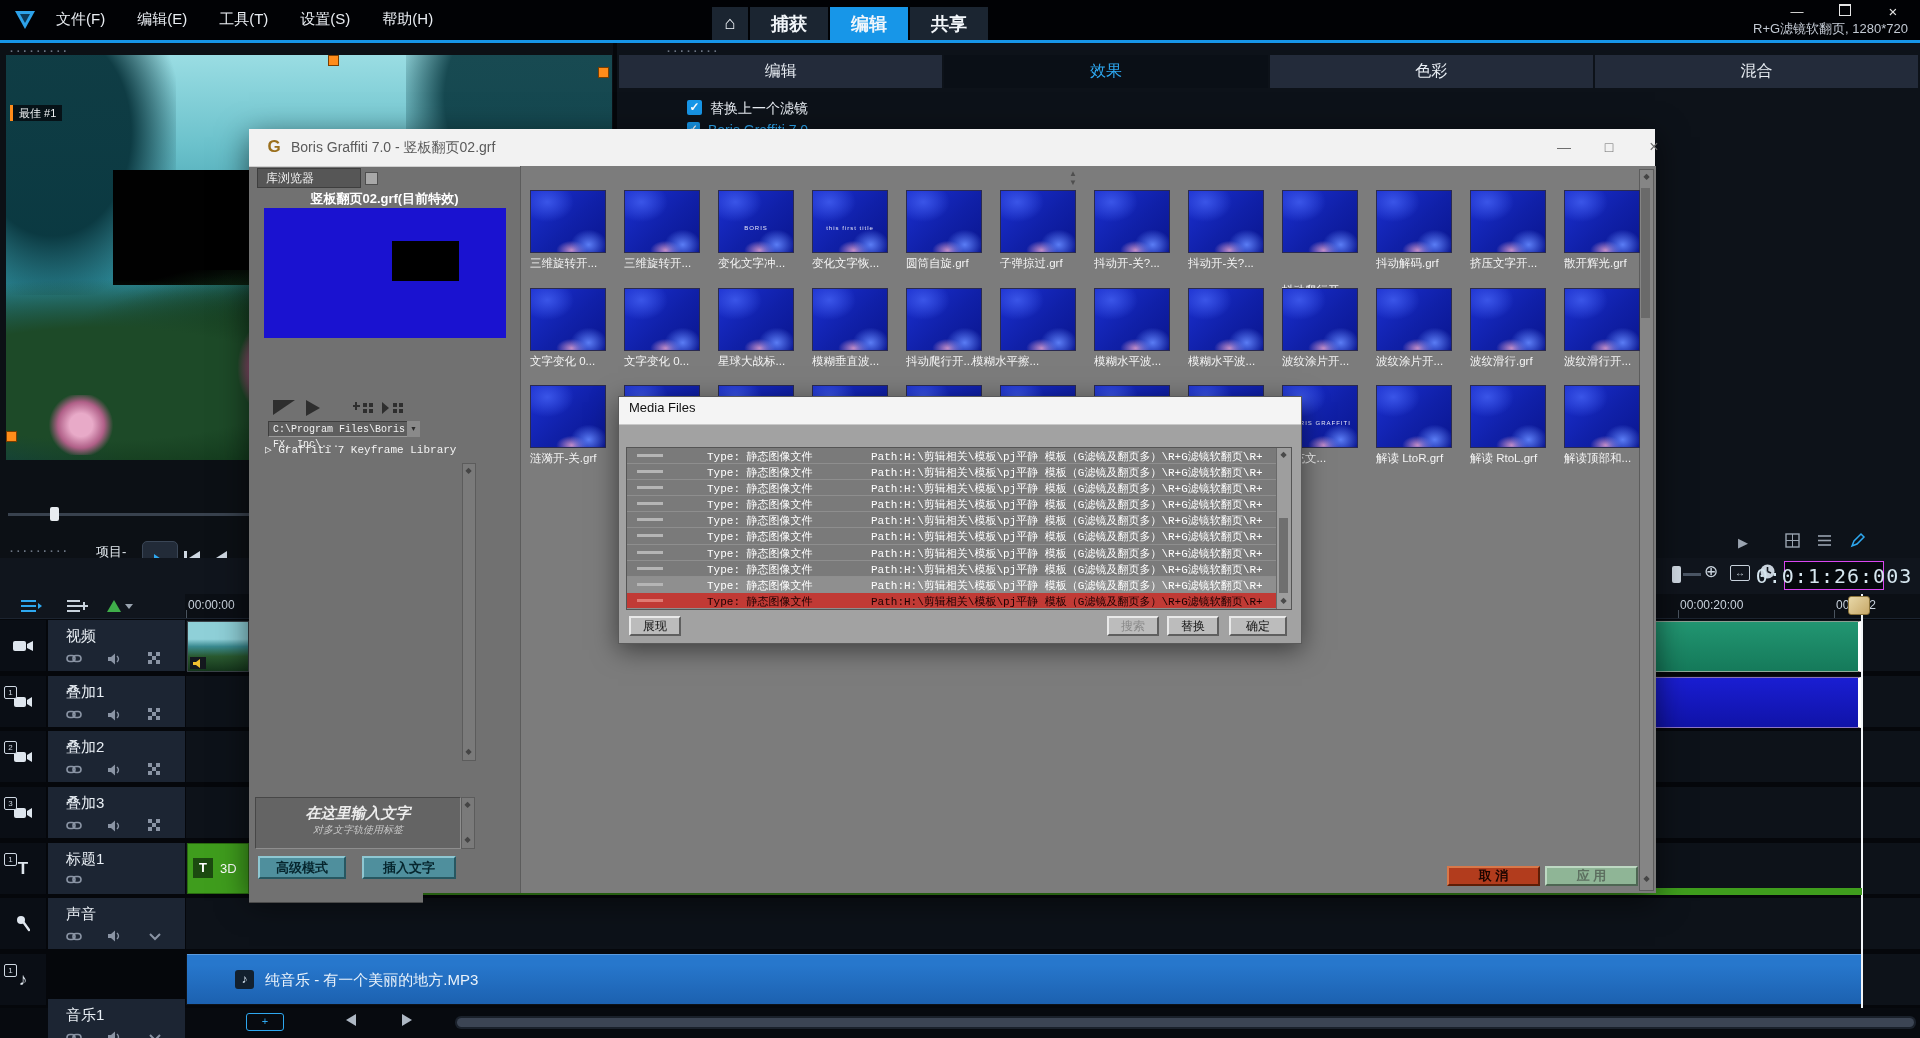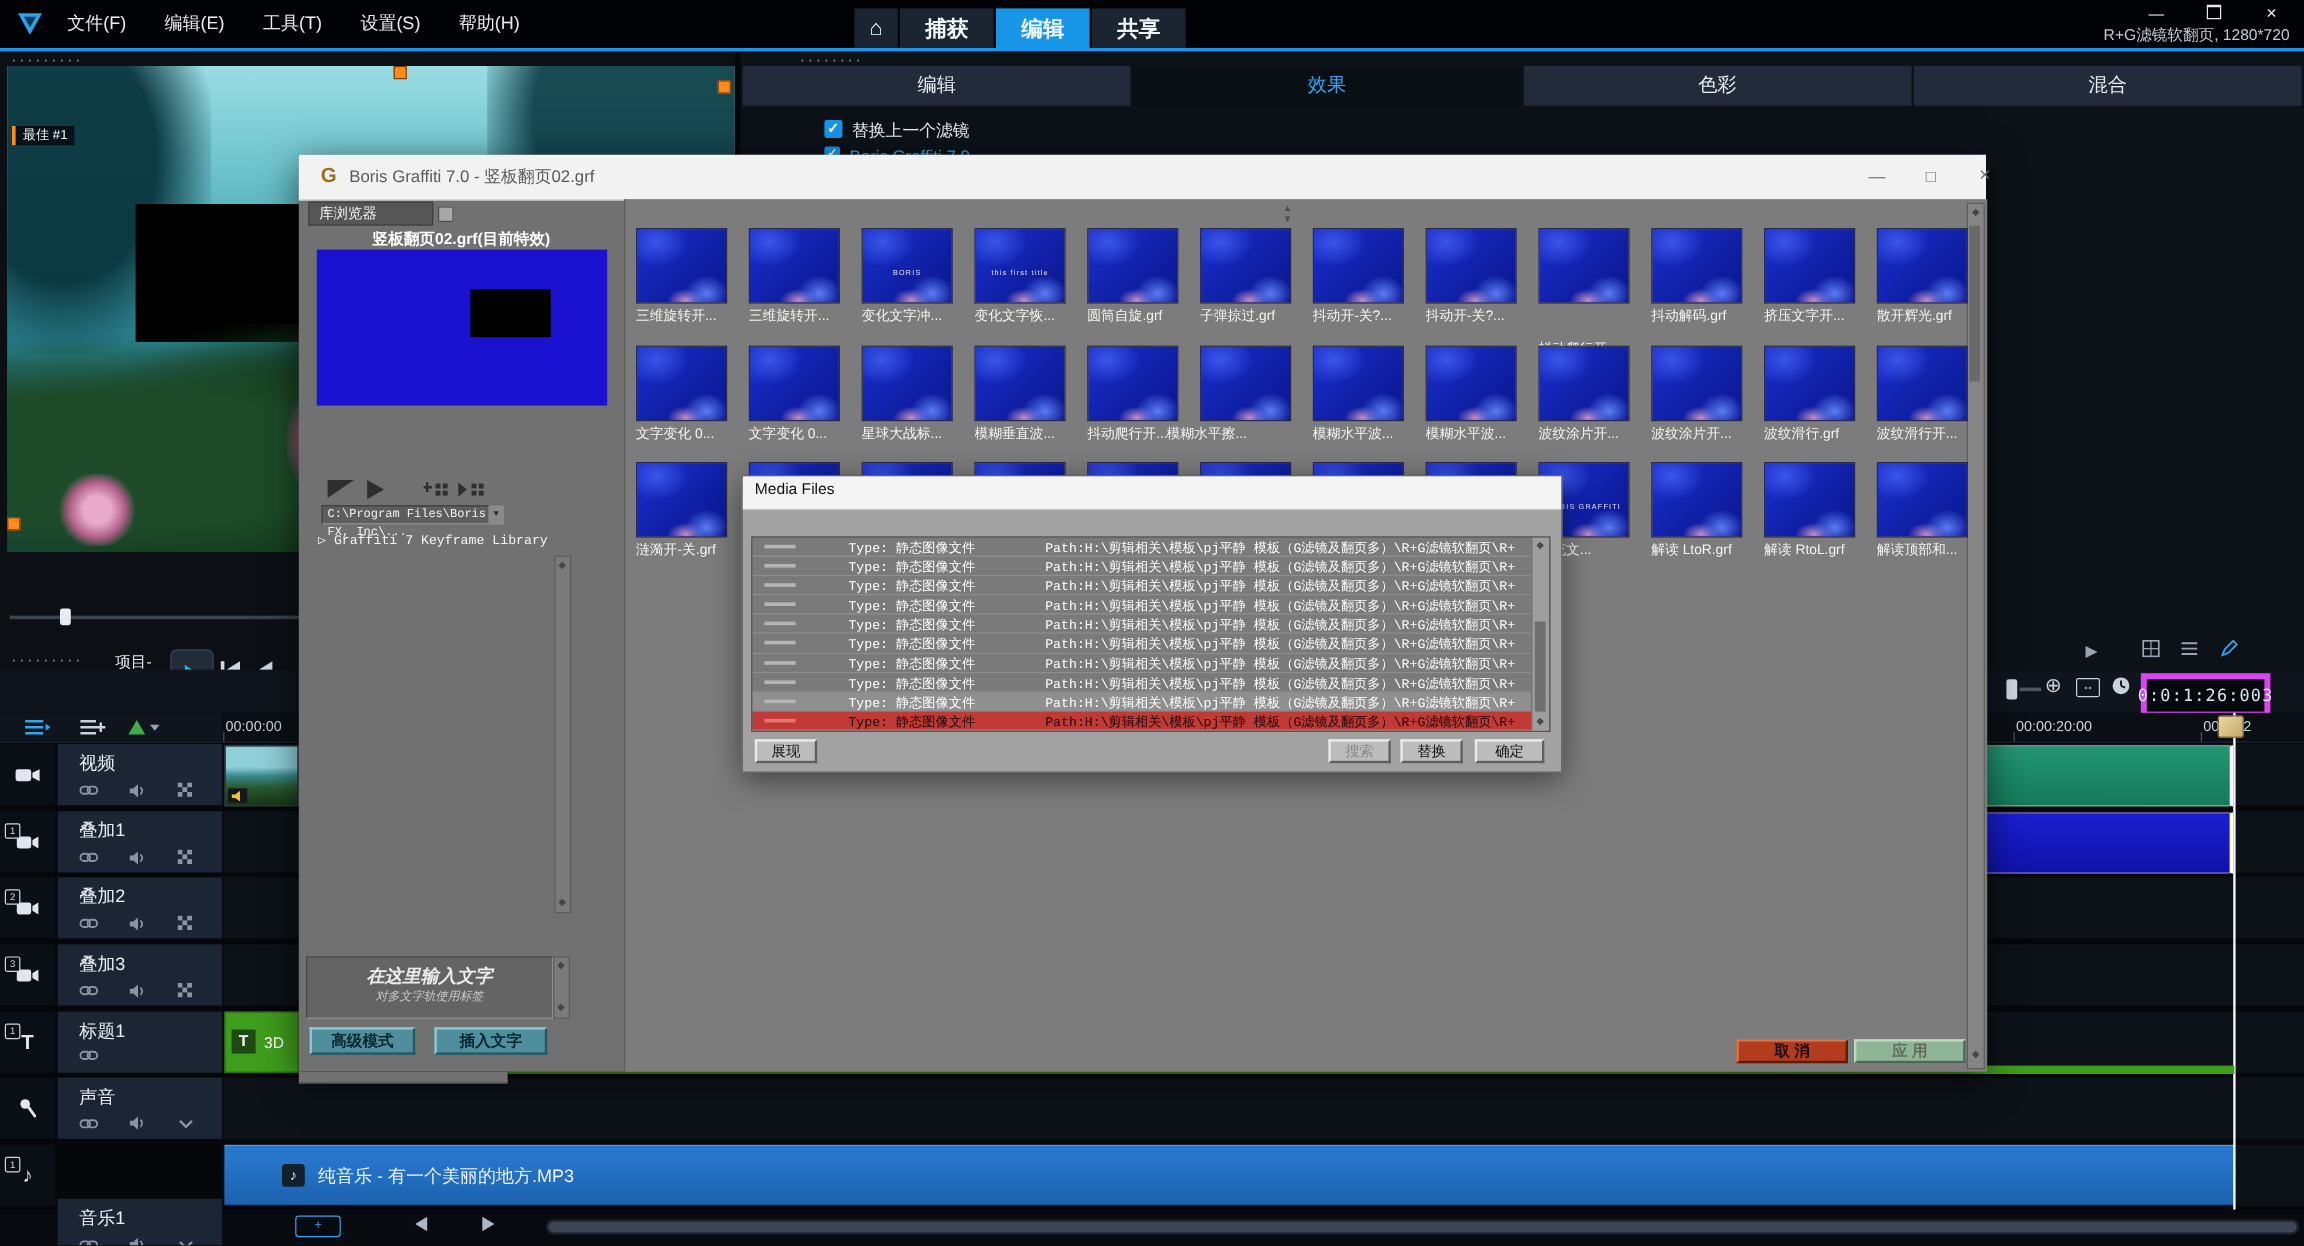--- a/index.html
+++ b/index.html
@@ -54,22 +54,22 @@
   #fx-tabs{left:2px;top:12px;width:1299px;height:33px;display:flex;gap:2px;}
   .fx-tab{flex:1;background:#232b3a;color:#e8edf3;font-size:16px;display:flex;align-items:center;justify-content:center;}
   .fx-tab.active{background:#0a0f16;color:var(--accent2);}
   .checkbox{position:absolute;width:15px;height:15px;background:var(--accent);border-radius:2px;color:#fff;font-size:12px;
             line-height:15px;text-align:center;font-weight:bold;}
   #fx-check-label{left:93px;top:57px;color:#e8edf3;font-size:14px;}
   #fx-filter-item{left:91px;top:79px;color:var(--accent2);font-size:14px;}
   .mini-icon{position:absolute;color:#9aa4b0;font-size:13px;}
   
   #tl-toolbar{left:0;top:558px;width:1920px;height:36px;background:#10151d;border-bottom:1px solid #000;}
-  #tc-box{left:1784px;top:561px;width:98px;height:27px;background:#05080c;border:5px solid #d946ef;color:#d6e6ef;
-          font-family:"DejaVu Sans Mono",monospace;font-size:14px;letter-spacing:1px;display:flex;align-items:center;justify-content:center;}
+  #tc-box{left:1784px;top:561px;width:98px;height:27px;background:#05080c;border:1px solid #d946ef;color:#d6e6ef;
+          font-family:"DejaVu Sans Mono",monospace;font-size:20px;letter-spacing:1px;display:flex;align-items:center;justify-content:center;}
   #ruler{left:0;top:594px;width:1920px;height:24px;background:#0b0f15;border-bottom:1px solid #1c2430;}
   .ruler-label{position:absolute;top:598px;color:#c9d2dc;font-size:12px;z-index:2;}
   .tick{position:absolute;top:610px;width:1px;height:8px;background:#4a545f;z-index:2;}
   #ph-marker{left:1848px;top:596px;width:20px;height:17px;background:linear-gradient(135deg,#e8d8a8,#c7a868);border:1px solid #8a7238;border-radius:3px;z-index:7;}
   #hdr-icons{left:0;top:594px;width:185px;height:24px;background:#10151d;z-index:2;}
   .icon-cell{position:absolute;left:0;width:46px;background:#0a0e15;display:flex;align-items:center;justify-content:center;z-index:1;color:#dfe6ee;}
   .name-cell{position:absolute;left:48px;width:137px;background:#1c2533;z-index:1;}
   .lane{position:absolute;left:186px;width:1734px;background:#0d1219;z-index:0;}
   .trk-name{position:absolute;left:18px;top:7px;color:#e8eef4;font-size:15px;}
   .trk-ctrls{position:absolute;left:18px;top:32px;display:flex;gap:26px;align-items:center;}

